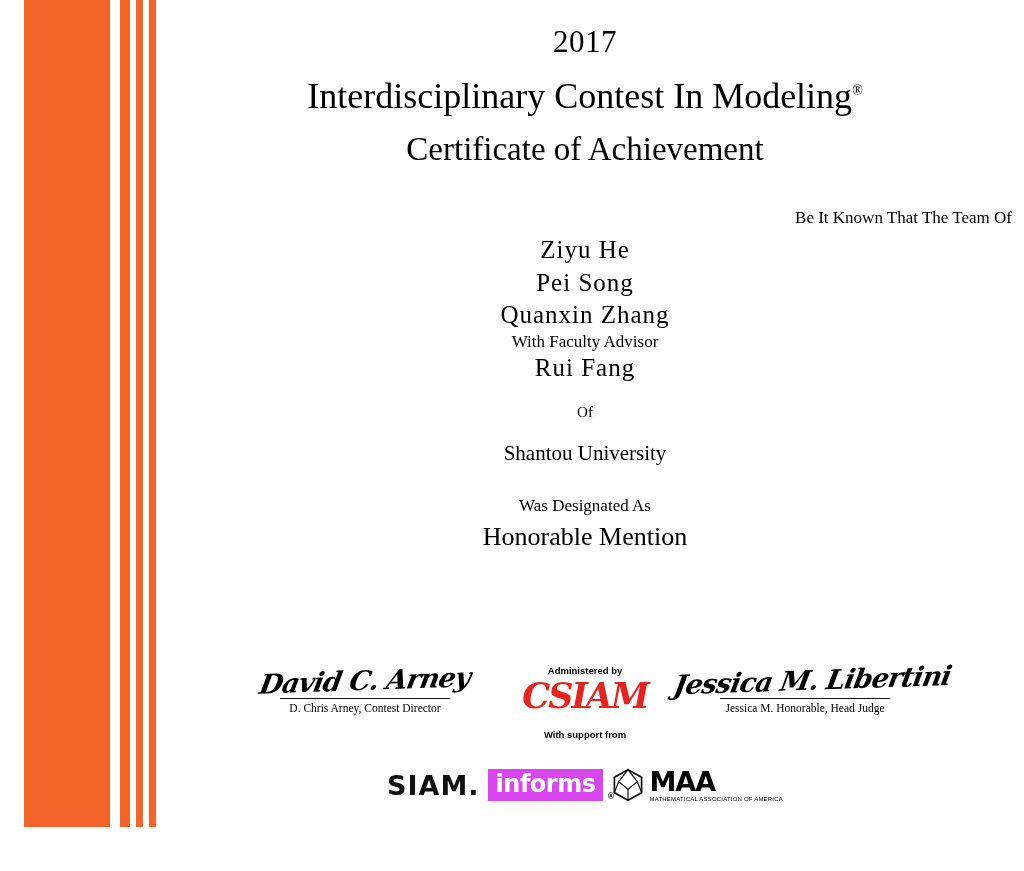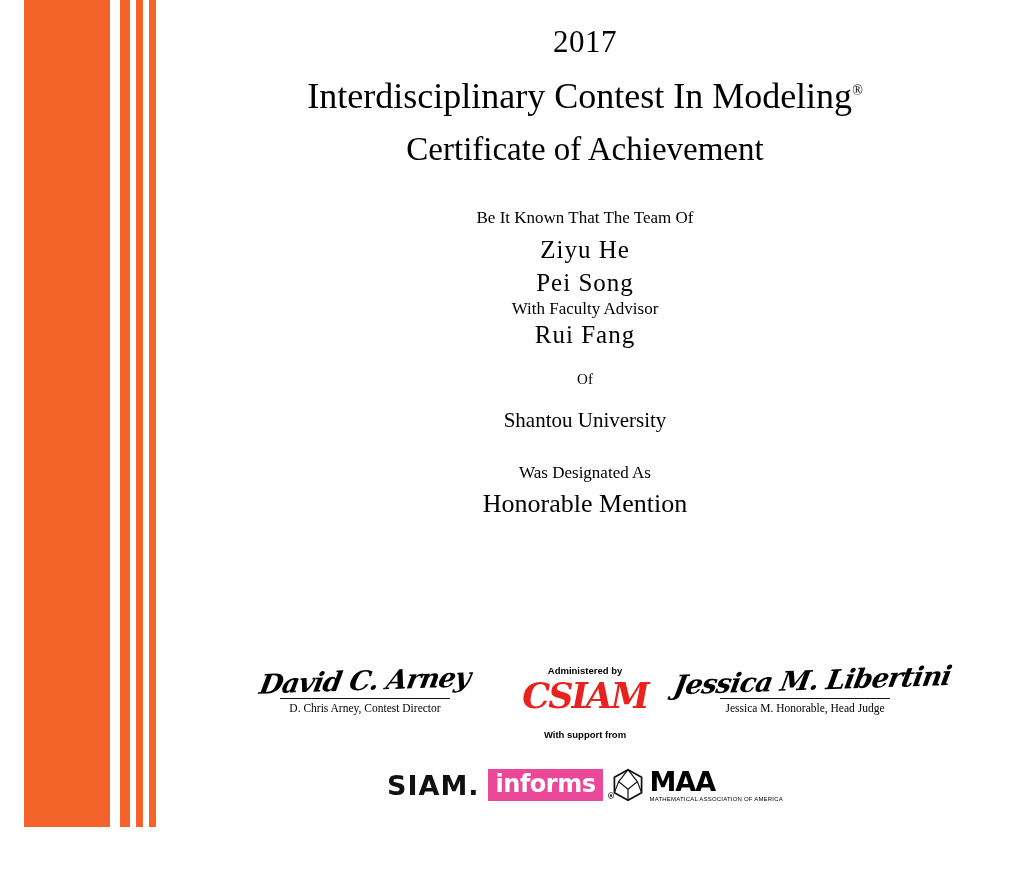--- a/index.html
+++ b/index.html
@@ -61,20 +61,21 @@
     vertical-align: super;
   }
   .title-sub {
     margin-top: 14px;
     font-size: 33px;
   }
 
   .lead {
     margin-top: 40px;
     font-size: 17px;
+    text-align: right;
   }
   .names {
     margin-top: 6px;
   }
   .name {
     font-size: 25px;
     line-height: 1.3;
     letter-spacing: 1px;
   }
   .advisor-label {
@@ -177,21 +178,21 @@
     font-family: "DejaVu Sans", sans-serif;
     font-weight: bold;
     font-size: 27px;
     letter-spacing: 1px;
     color: #111;
   }
   .logo-siam .dot {
     color: #111;
   }
   .logo-informs {
-    background: #ec4899;
+    background: #d946ef;
     color: #fff;
     font-family: "DejaVu Sans", sans-serif;
     font-weight: bold;
     font-size: 24px;
     padding: 1px 8px 3px 8px;
     letter-spacing: -0.5px;
     position: relative;
   }
   .logo-informs .reg-small {
     position: absolute;
@@ -253,20 +254,21 @@
     <span>Interdisciplinary Contest In Modeling</span><span class="reg">®</span>
   </div>
 
   <div class="title-sub">Certificate of Achievement</div>
 
   <div class="lead">Be It Known That The Team Of</div>
 
   <div class="names">
     <div class="name">Ziyu  He</div>
     <div class="name">Pei  Song</div>
+    <div class="name">Quanxin  Zhang</div>
   </div>
 
   <div class="advisor-label">With Faculty Advisor</div>
   <div class="advisor-name">Rui  Fang</div>
 
   <div class="of-label">Of</div>
   <div class="school">Shantou University</div>
 
   <div class="designated-label">Was Designated As</div>
   <div class="award">Honorable Mention</div>

